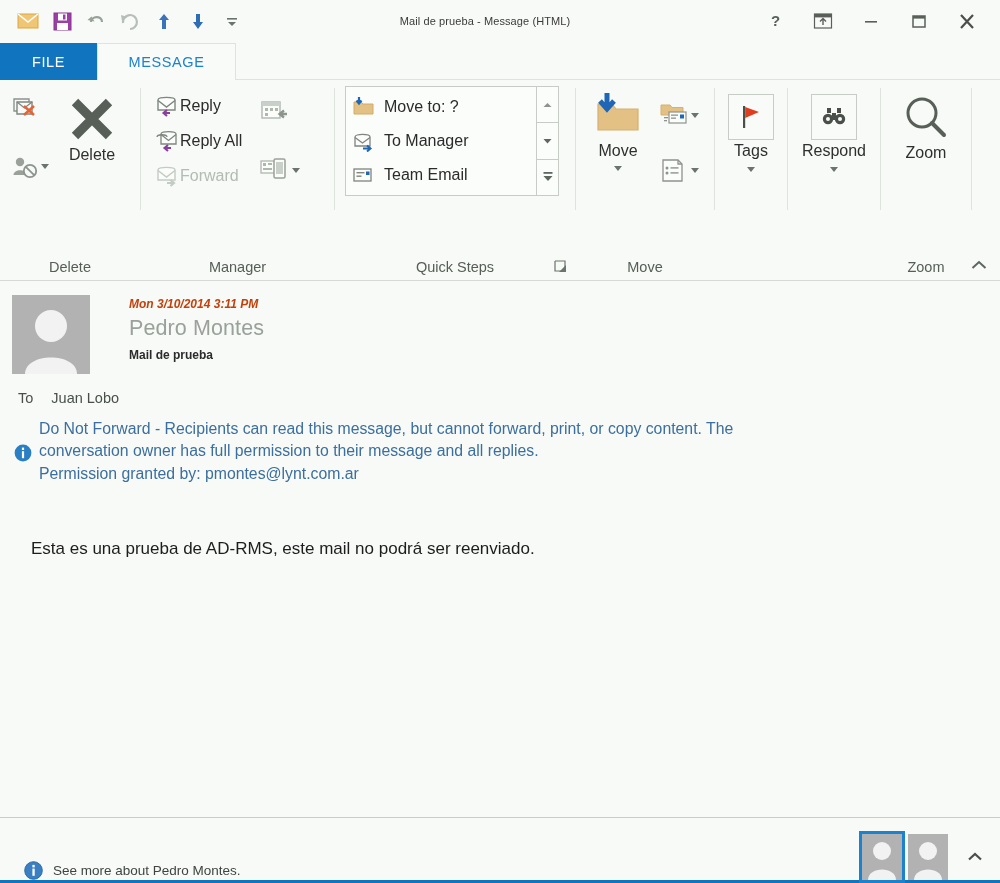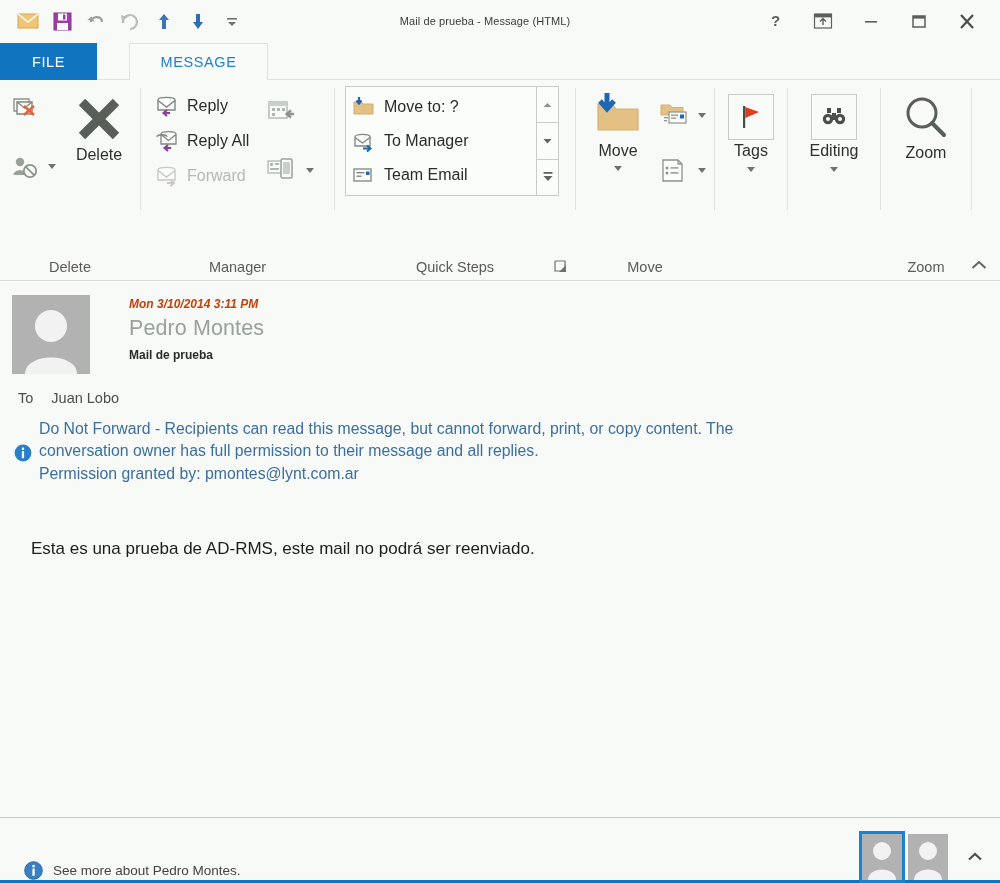--- a/index.html
+++ b/index.html
@@ -18,32 +18,32 @@
   .title-text { flex: 1; text-align: center; font-size: 11px; color: #3b3b3b; letter-spacing: .1px; padding-right: 30px; }
   .wincontrols { display: flex; align-items: center; padding-right: 10px; gap: 2px; }
   .wc-btn { width: 46px; height: 32px; display: flex; align-items: center; justify-content: center; color:#5a5f5a; }
 
   
   .tabstrip { height: 38px; flex: 0 0 38px; display: flex; align-items: flex-end; background: #f7faf6; position: relative; }
   .tabstrip::after { content:""; position:absolute; left:0; right:0; bottom:0; height:1px; background:#dfe3de; }
   .tab { height: 37px; display: flex; align-items: center; justify-content: center; font-size: 14.5px; letter-spacing: .6px; position: relative; z-index:2; }
   .tab-file { width: 97px; background: #1174bf; color: #fff; }
   .tab-message { width: 139px; background: #f9fbf8; color: #1d82cd;
-     border-left:1px solid #dfe3de; border-right:1px solid #dfe3de; border-top:1px solid #dfe3de;margin-left:32px; }
+     border-left:1px solid #dfe3de; border-right:1px solid #dfe3de; border-top:1px solid #dfe3de; }
 
   
   .ribbon { flex: 0 0 201px; height: 201px; background: #f7faf6; display: flex; position: relative; border-bottom:1px solid #d6dad5;}
   .grp { display: flex; flex-direction: column; height: 100%; position: relative; }
   .grp-body { flex: 1; display: flex; align-items: flex-start; padding-top: 4px; }
   .grp-label { height: 27px; display:flex; align-items:center; justify-content:center; font-size: 14.5px; color: #575d57; position:relative; }
   .grp-sep { width: 1px; background: #dfe3de; height: 122px; align-self: flex-start; margin-top: 8px; }
 
   .big-btn { display:flex; flex-direction:column; align-items:center; justify-content:flex-start; padding: 4px 6px; }
   .big-btn .lbl { font-size: 16px; color: #2f2f2f; margin-top: 2px; }
-  .sm-row { display:flex; align-items:center; gap:7px; height: 35px; padding: 0 5px; }
+  .sm-row { display:flex; align-items:center; height: 35px; padding: 0 5px; }
   .sm-row .lbl { font-size: 16px; color: #2b2b2b; }
   .sm-row.dim .lbl { color: #b4bab4; }
   .icon { display:inline-flex; align-items:center; justify-content:center; }
   .caret { width:0; height:0; border-left:4px solid transparent; border-right:4px solid transparent; border-top:5px solid #6c726c; }
 
   
   .qs-gallery { display:flex; border:1px solid #c7ccc7; background:#fbfdfa; margin-top: 2px; }
   .qs-items { display:flex; flex-direction:column; padding: 3px 2px; width: 190px; }
   .qs-item { display:flex; align-items:center; gap:8px; height: 34px; padding-left:4px; }
   .qs-item .lbl { font-size: 16px; color: #2b2b2b; }
@@ -411,21 +411,21 @@
             <svg width="28" height="26" viewBox="0 0 28 26">
               <path d="M7 4 L11 4 L11 9 L7 9 Z" fill="#4a4f4a"></path>
               <path d="M17 4 L21 4 L21 9 L17 9 Z" fill="#4a4f4a"></path>
               <circle cx="8" cy="15" r="5.2" fill="#4a4f4a"></circle>
               <circle cx="20" cy="15" r="5.2" fill="#4a4f4a"></circle>
               <circle cx="8" cy="15" r="2" fill="#f7faf6"></circle>
               <circle cx="20" cy="15" r="2" fill="#f7faf6"></circle>
               <rect x="12" y="9" width="4" height="7" fill="#4a4f4a"></rect>
             </svg>
           </span>
-          <span class="lbl">Editing</span>
+          <span class="lbl">Respond</span>
           <span class="caret" style="margin-top:7px"></span>
         </div>
       </div>
       <div class="grp-label"></div>
     </div>
     <div class="grp-sep"></div>
 
     <div class="grp" style="width:90px">
       <div class="grp-body" style="justify-content:center; padding-top:10px">
         <div class="big-btn">

